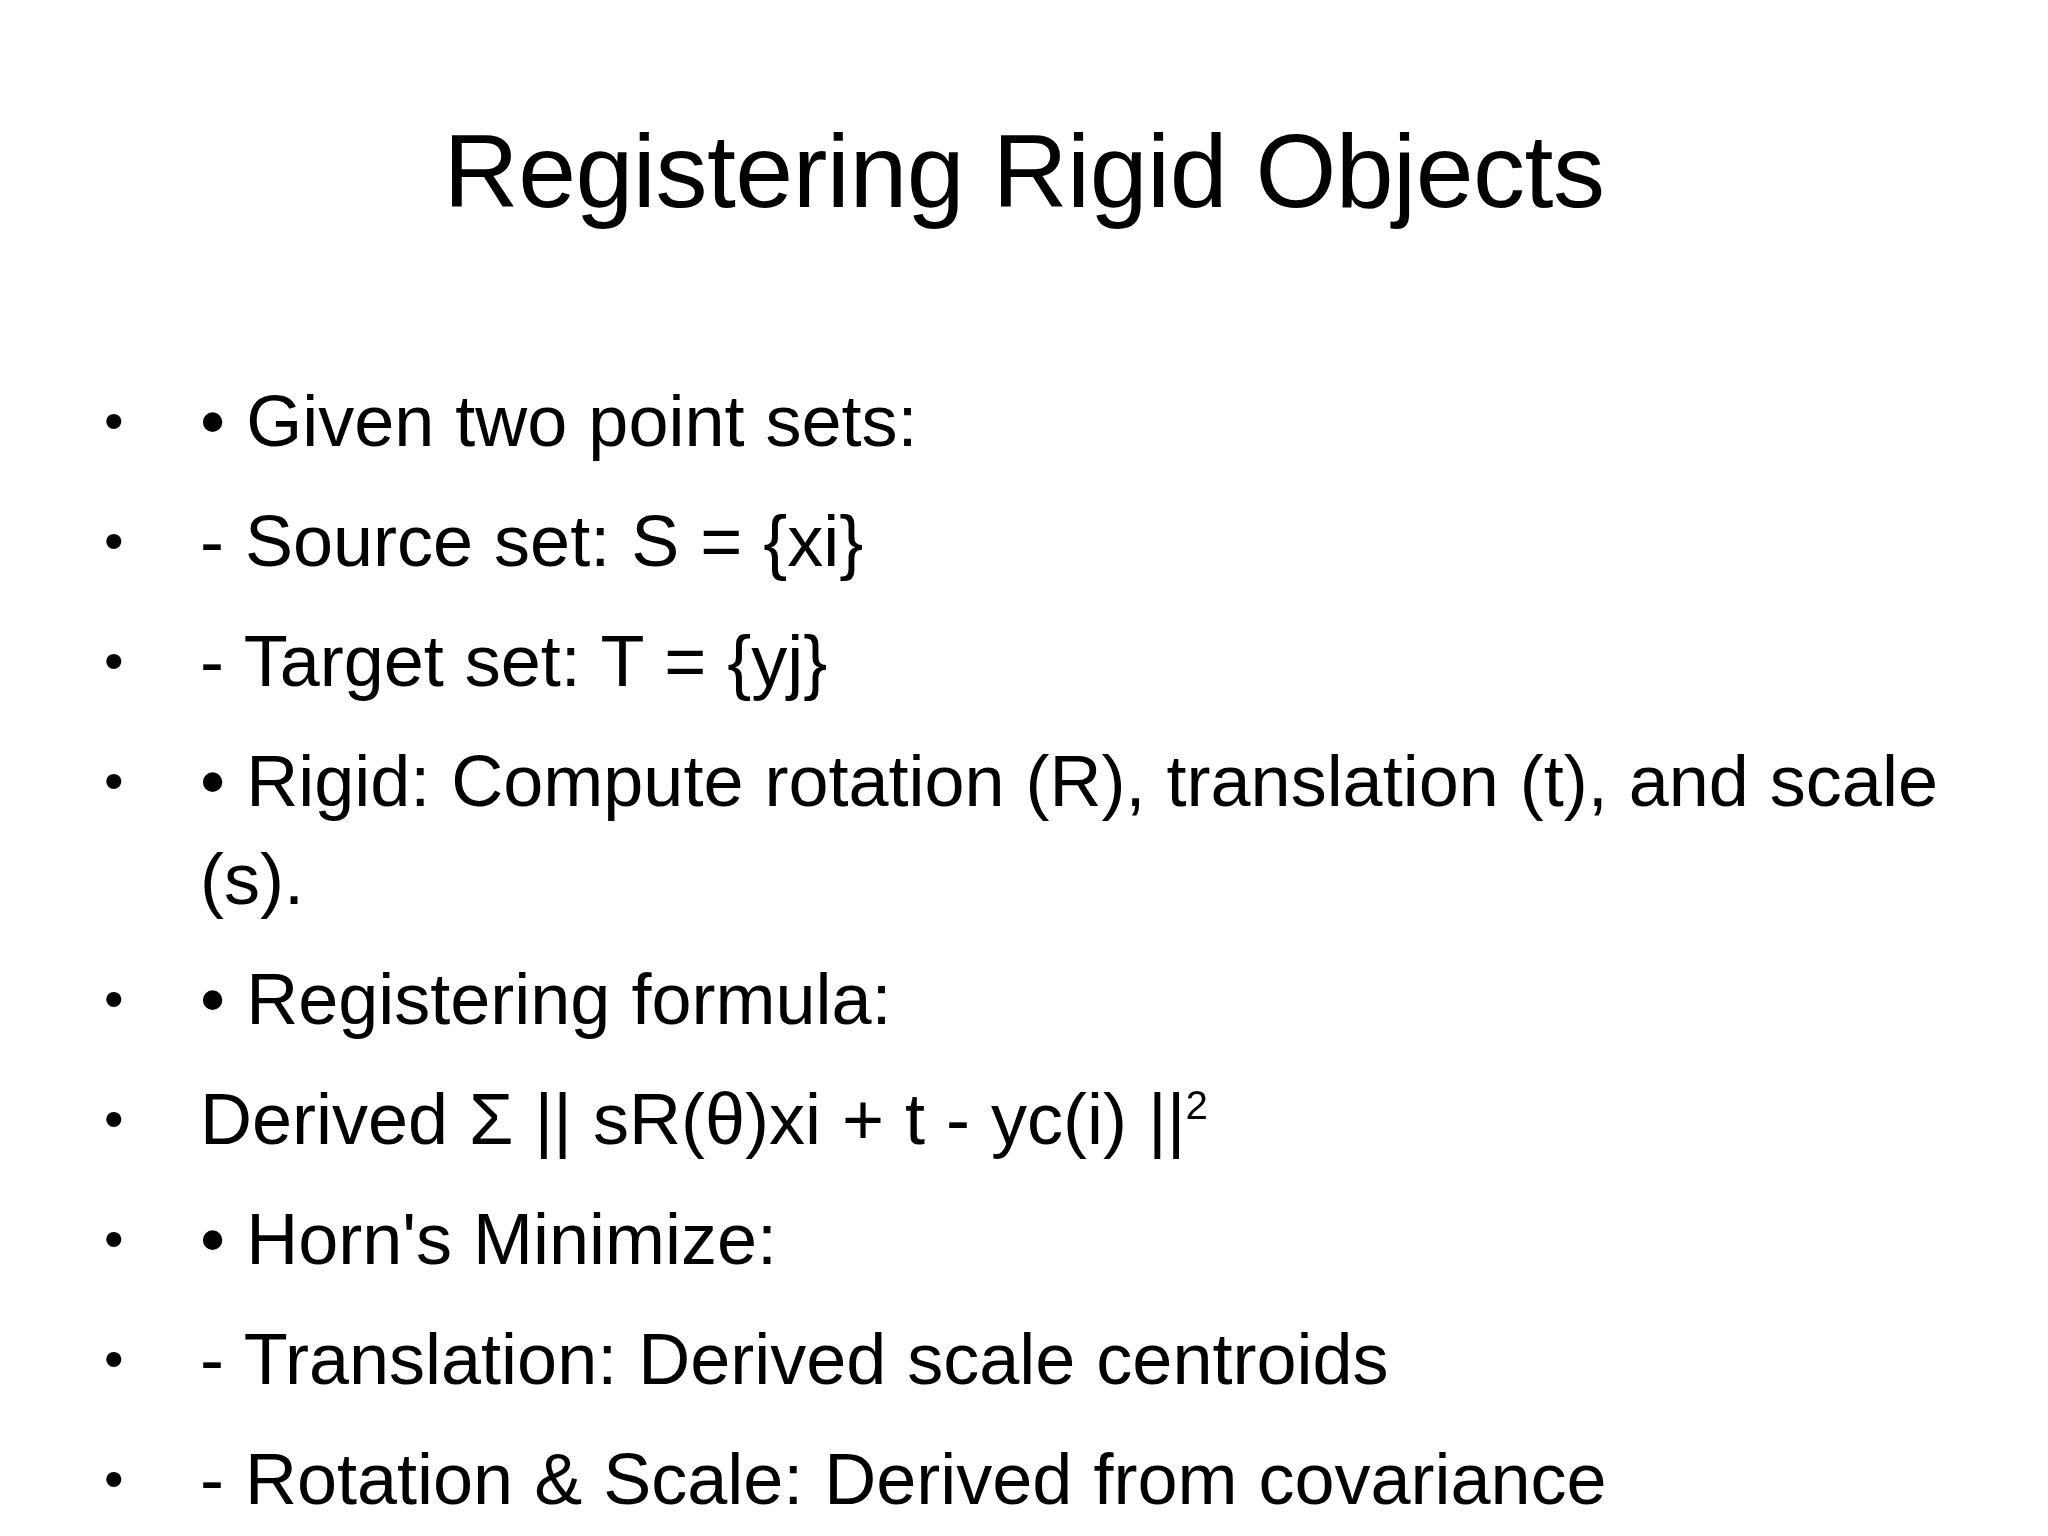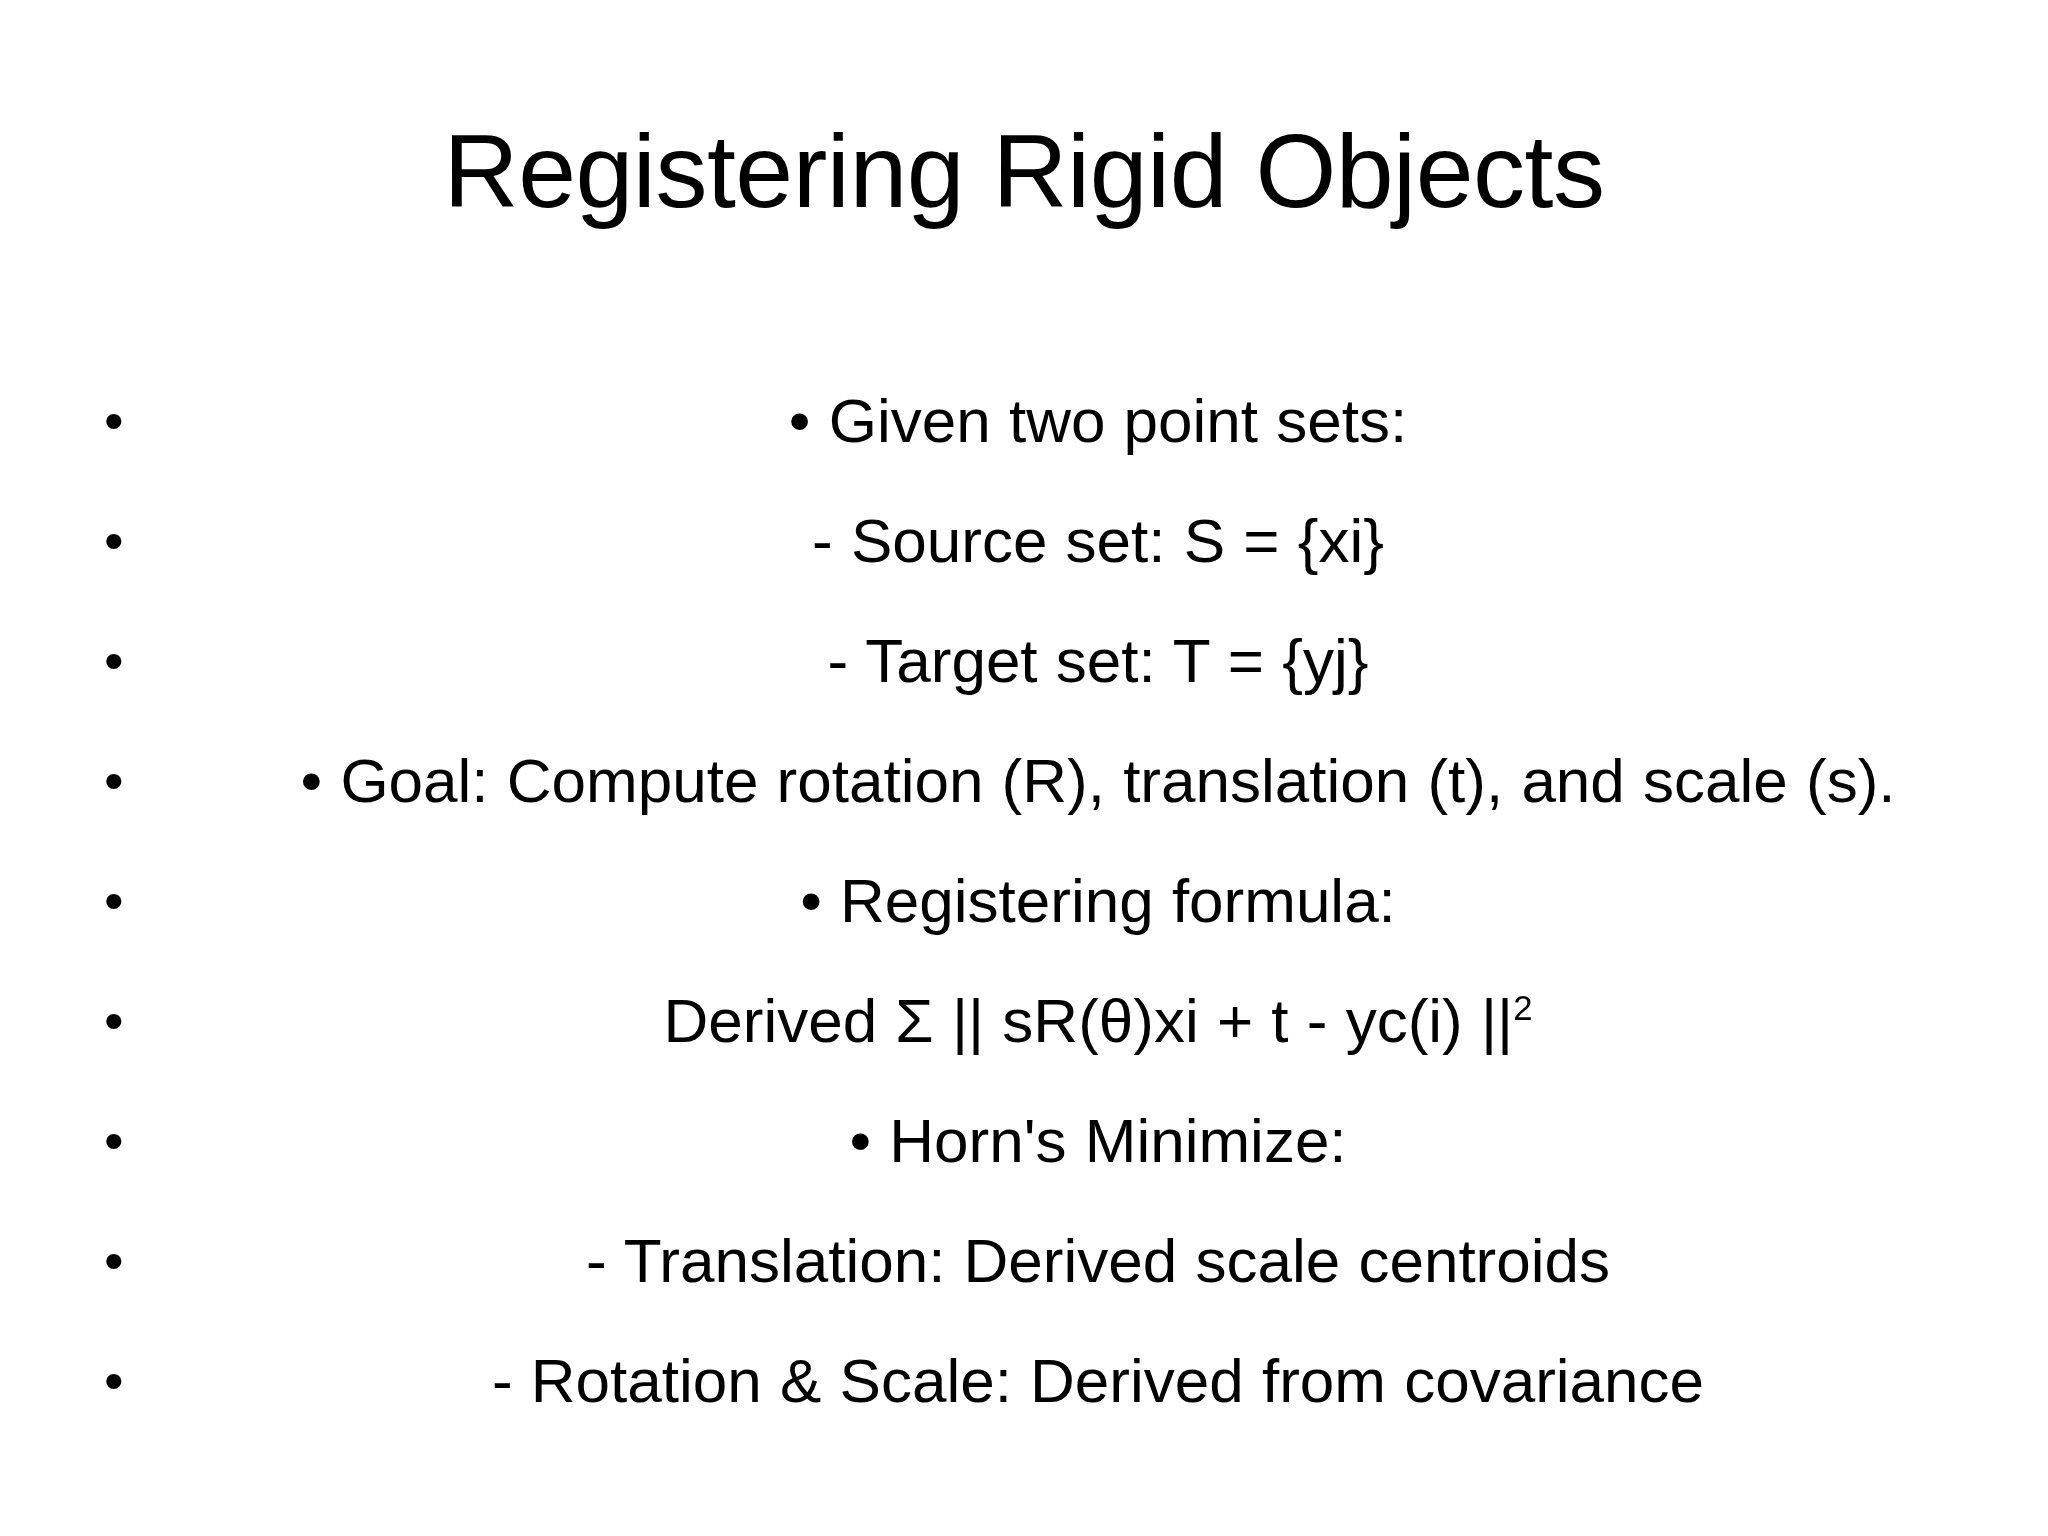--- a/index.html
+++ b/index.html
@@ -64,27 +64,26 @@
     line-height: 98px;
     text-align: left;
     padding-left: 8px;
     box-sizing: border-box;
     color: #000000;
     user-select: none;
   }
 
   .bullet-text {
     flex: 1 1 auto;
-    font-size: 62px;
+    font-size: 72px;
     line-height: 98px;
     color: #000000;
     letter-spacing: 0px;
     word-spacing: 1px;
     white-space: normal;
-    text-align: center;
   }
 
   .bullet-text sup {
     font-size: 0.56em;
     vertical-align: super;
     line-height: 0;
   }
 
   
   .bullet-row.clipped {
@@ -110,21 +109,21 @@
       <span class="bullet-text">   - Source set: S = {xi}</span>
     </li>
 
     <li class="bullet-row">
       <span class="bullet-marker">•</span>
       <span class="bullet-text">   - Target set: T = {yj}</span>
     </li>
 
     <li class="bullet-row">
       <span class="bullet-marker">•</span>
-      <span class="bullet-text">• Goal: Compute rotation (R), translation (t), and scale (s).</span>
+      <span class="bullet-text">• Rigid: Compute rotation (R), translation (t), and scale (s).</span>
     </li>
 
     <li class="bullet-row">
       <span class="bullet-marker">•</span>
       <span class="bullet-text">•  Registering formula:</span>
     </li>
 
     <li class="bullet-row">
       <span class="bullet-marker">•</span>
       <span class="bullet-text"><span>  Derived Σ || sR(θ)xi + t - yc(i) ||</span><sup>2</sup></span>

